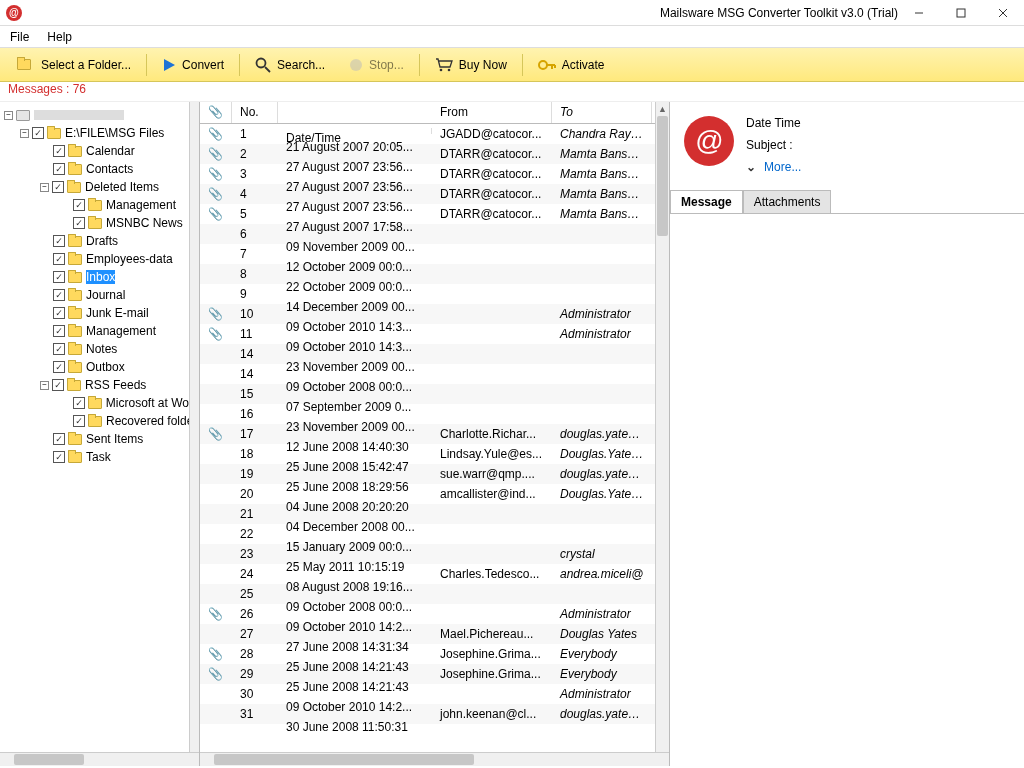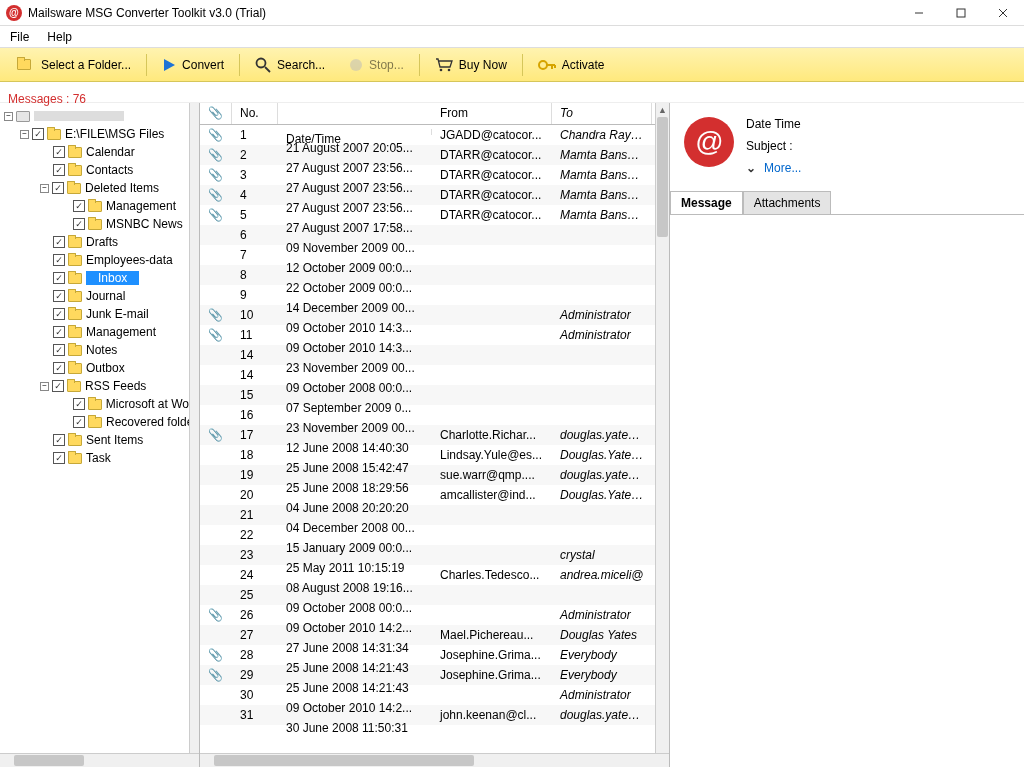--- a/index.html
+++ b/index.html
@@ -1,37 +1,37 @@
 <!DOCTYPE html>
 <html><head>
 <meta charset="utf-8">
 <style>
   * { box-sizing: border-box; margin: 0; padding: 0; }
   html, body { width: 1024px; height: 768px; overflow: hidden; font-family: "Segoe UI", Arial, sans-serif; font-size: 12px; background: #fff; }
   .titlebar { height: 26px; display: flex; align-items: center; padding-left: 6px; border-bottom: 1px solid #ddd; }
   .titlebar .ticon { width: 16px; height: 16px; border-radius: 50%; background: #d32f2f; color: #fff; display: flex; align-items: center; justify-content: center; font-size: 10px; font-weight: bold; margin-right: 6px; }
-  .titlebar .title { flex: 1; font-size: 12px; }
+  .titlebar .title { flex: 1; font-size: 12px; text-align: right; }
   .winbtns { display: flex; }
   .winbtn { width: 42px; height: 26px; display: flex; align-items: center; justify-content: center; }
   .winbtn svg { display: block; }
   .menubar { height: 22px; display: flex; align-items: center; padding-left: 10px; gap: 18px; font-size: 12px; border-bottom: 1px solid #ddd; }
   .toolbar { height: 34px; background: linear-gradient(#fff3b0,#ffe97d); display: flex; align-items: center; padding-left: 6px; gap: 2px; border-bottom: 1px solid #d6c65a; }
   .tbtn { height: 26px; display: flex; align-items: center; padding: 0 10px; border: 1px solid transparent; border-radius: 3px; gap: 6px; font-size: 12px; white-space: nowrap; }
   .tsep { width: 1px; height: 22px; background: #d6c65a; margin: 0 2px; }
-  .counter { height: 20px; padding: 10px 8px; color: #d32f2f; font-size: 12px; border-bottom: 1px solid #eee; }
+  .counter { height: 20px; padding: 0 8px; color: #d32f2f; font-size: 12px; border-bottom: 1px solid #eee; }
   .workspace { display: flex; height: 664px; }
   .tree { width: 200px; border-right: 1px solid #bbb; overflow: hidden; position: relative; }
   .tree-inner { padding: 4px 0 4px 2px; }
   .tnode { display: flex; align-items: center; height: 18px; font-size: 12px; white-space: nowrap; }
   .tbox { width: 9px; height: 9px; border: 1px solid #888; display: inline-flex; align-items: center; justify-content: center; margin-right: 3px; font-size: 8px; line-height: 1; }
   .tchk { width: 12px; height: 12px; border: 1px solid #555; margin-right: 3px; display: inline-flex; align-items: center; justify-content: center; font-size: 9px; color: #333; }
   .tfld { width: 14px; height: 11px; background: #ffd95e; border: 1px solid #c6a838; border-radius: 1px; margin-right: 4px; position: relative; }
   .tfld::before { content: ""; position: absolute; left: -1px; top: -3px; width: 6px; height: 3px; background: #ffd95e; border: 1px solid #c6a838; border-bottom: none; border-radius: 1px 1px 0 0; }
   .tdisk { width: 14px; height: 11px; background: #e6e6e6; border: 1px solid #999; border-radius: 1px; margin-right: 4px; }
-  .selected { background: #1e90ff; color: #fff; padding: 0 12px; }
+  .selected { background: #1e90ff; color: #fff; padding: 0 0; }
   .tscroll { position: absolute; right: 0; top: 0; bottom: 0; width: 10px; background: #f0f0f0; border-left: 1px solid #ccc; }
   .list { width: 470px; border-right: 1px solid #bbb; display: flex; flex-direction: column; position: relative; }
   .lhdr { display: flex; height: 22px; border-bottom: 1px solid #bbb; background: #fff; }
   .lhdr > div { border-right: 1px solid #ddd; padding: 3px 8px; font-size: 12px; }
   .lbody { flex: 1; overflow: hidden; position: relative; }
   .lrow { display: flex; height: 20px; align-items: center; }
   .lrow:nth-child(even) { background: #f7f7f7; }
   .lrow > div { padding: 0 8px; font-size: 12px; white-space: nowrap; overflow: hidden; text-overflow: ellipsis; }
   .col-clip { width: 32px; display: flex; justify-content: center; color: #666; }
   .col-no { width: 46px; }

